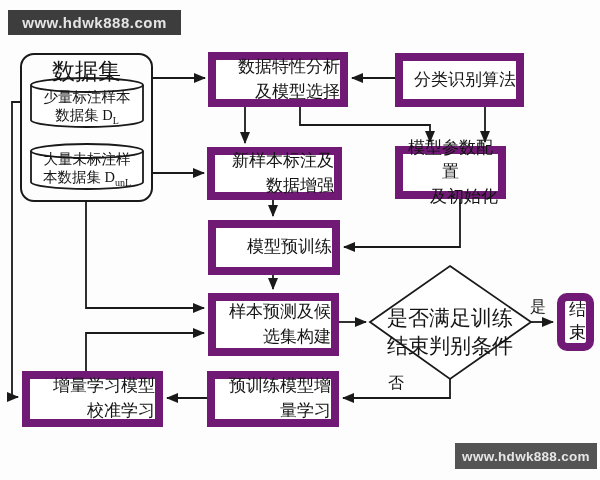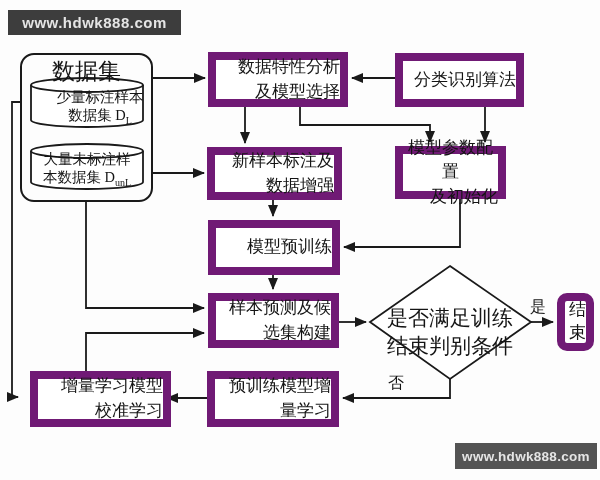--- a/index.html
+++ b/index.html
@@ -60,21 +60,21 @@
       <path fill="none" d="M31,151 a56,7 0 0 0 112,0"></path>
       <polygon points="450,266 531,322 450,379 370,322"></polygon>
     </g>
   </svg>
 
   <div id="dataset-container"></div>
   <div class="lbl" style="left:20px;top:56px;width:133px;font-size:23px;">
     <span>数据集</span>
   </div>
 
-  <div class="cyl-text" style="left:31px;top:89px;width:112px;margin-left:13px;">
+  <div class="cyl-text" style="left:31px;top:89px;width:112px;">
     <span>少量标注样本</span>
     <span><span>数据集 D</span><sub>L</sub></span>
   </div>
 
   <div class="cyl-text" style="left:31px;top:151px;width:112px;">
     <span>大量未标注样</span>
     <span><span>本数据集 D</span><sub>unL</sub></span>
   </div>
 
   <div class="node" style="left:208px;top:52px;width:140px;height:55px;">
@@ -93,41 +93,41 @@
 
   <div class="node" style="left:395px;top:146px;width:111px;height:53px;">
     <span>模型参数配置</span>
     <span>及初始化</span>
   </div>
 
   <div class="node" style="left:208px;top:220px;width:132px;height:55px;">
     <span>模型预训练</span>
   </div>
 
-  <div class="node" style="left:208px;top:293px;width:131px;height:55px;">
+  <div class="node" style="left:208px;top:293px;width:131px;height:63px;">
     <span>样本预测及候</span>
     <span>选集构建</span>
   </div>
 
   <div class="lbl" style="left:380px;top:284px;width:140px;height:42px;font-size:21px;line-height:1.35;margin-top:27px;">
     <span>是否满足训练</span>
     <span>结束判别条件</span>
   </div>
 
   <div class="node rounded" style="left:557px;top:293px;width:37px;height:58px;line-height:1.35;">
     <span>结</span>
     <span>束</span>
   </div>
 
   <div class="node" style="left:207px;top:371px;width:132px;height:56px;">
     <span>预训练模型增</span>
     <span>量学习</span>
   </div>
 
-  <div class="node" style="left:22px;top:371px;width:141px;height:56px;margin-left:8px;">
+  <div class="node" style="left:22px;top:371px;width:141px;height:56px;">
     <span>增量学习模型</span>
     <span>校准学习</span>
   </div>
 
   <div class="edge-tag" style="left:530px;top:297px;">是</div>
   <div class="edge-tag" style="left:388px;top:373px;">否</div>
 
   <div class="wm" id="wm-top">www.hdwk888.com</div>
   <div class="wm" id="wm-bottom">www.hdwk888.com</div>
 

